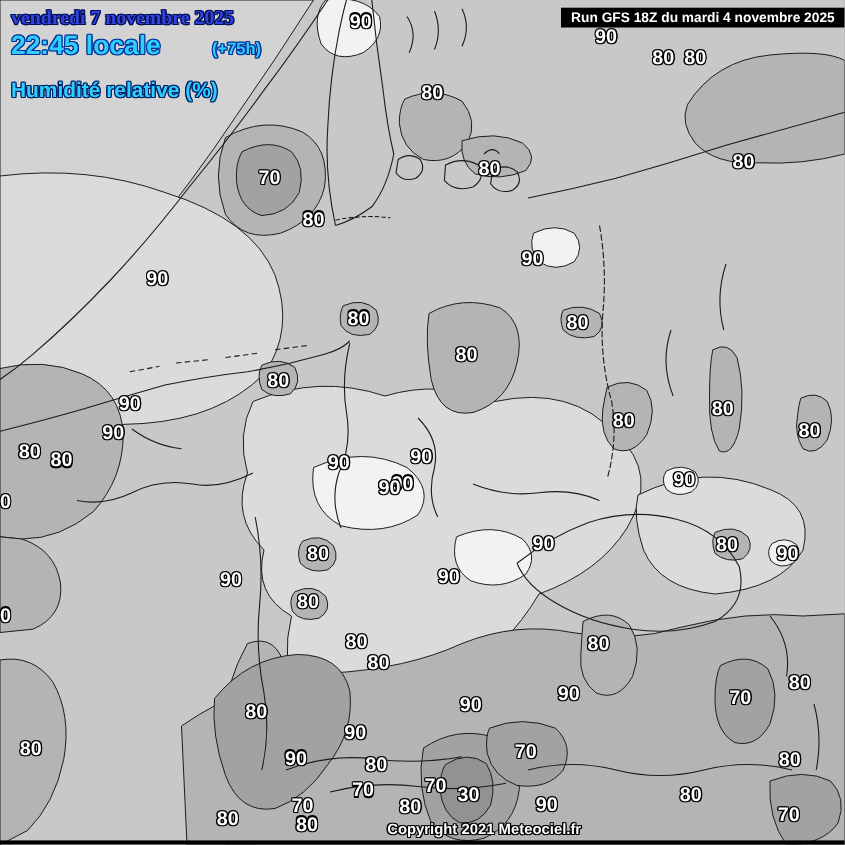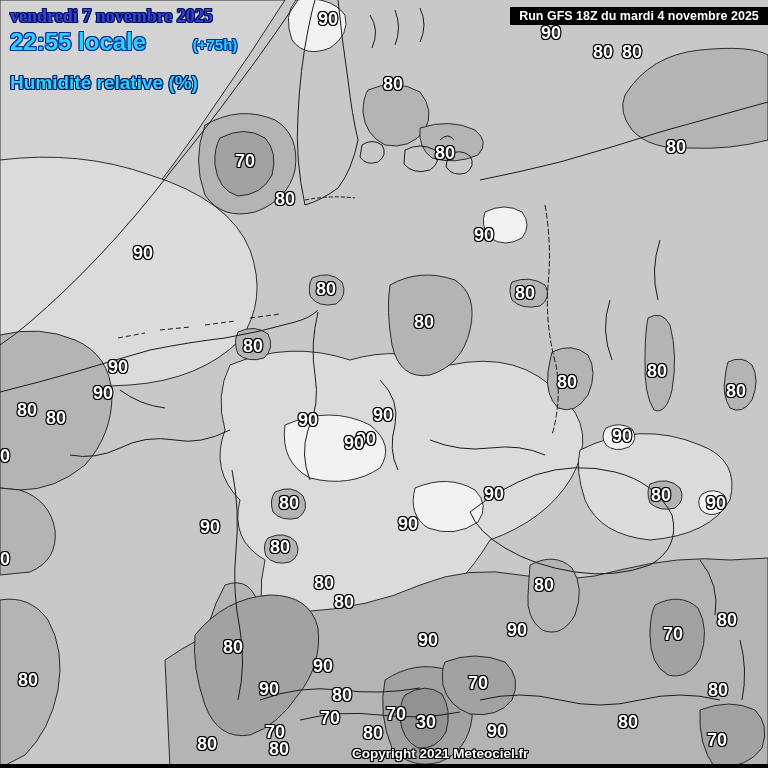--- a/index.html
+++ b/index.html
@@ -205,21 +205,21 @@
       <span class="clabel" style="left: 497px; top: 731px; color: rgb(255, 255, 255);">90</span>
       <span class="clabel" style="left: 275px; top: 732px; color: rgb(255, 255, 255);">70</span>
       <span class="clabel" style="left: 373px; top: 733px; color: rgb(255, 255, 255);">80</span>
       <span class="clabel" style="left: 717px; top: 740px; color: rgb(255, 255, 255);">70</span>
       <span class="clabel" style="left: 279px; top: 749px; color: rgb(255, 255, 255);">80</span>
       <span class="clabel" style="left: 207px; top: 744px; color: rgb(255, 255, 255);">80</span>
     </div>
 
   <div id="header">
     <div class="hline1" style="color: rgb(51, 68, 221);">vendredi 7 novembre 2025</div>
-    <div class="hline2" style="color: rgb(51, 204, 255);"><span>22:55 locale</span> <span class="hoffset">(+75h)</span></div>
+    <div class="hline2" style="color: rgb(51, 204, 255);"><span>22:45 locale</span> <span class="hoffset">(+75h)</span></div>
     <div class="hline3" style="color: rgb(51, 204, 255);">Humidité relative (%)</div>
   </div>
 
   <div id="run-box" style="background: rgb(0, 0, 0); color: rgb(255, 255, 255);">
     <span>Run GFS 18Z du mardi 4 novembre 2025</span>
   </div>
 
   <div id="copyright">Copyright 2021 Meteociel.fr</div>
 
   <div id="bottom-bar"></div>

